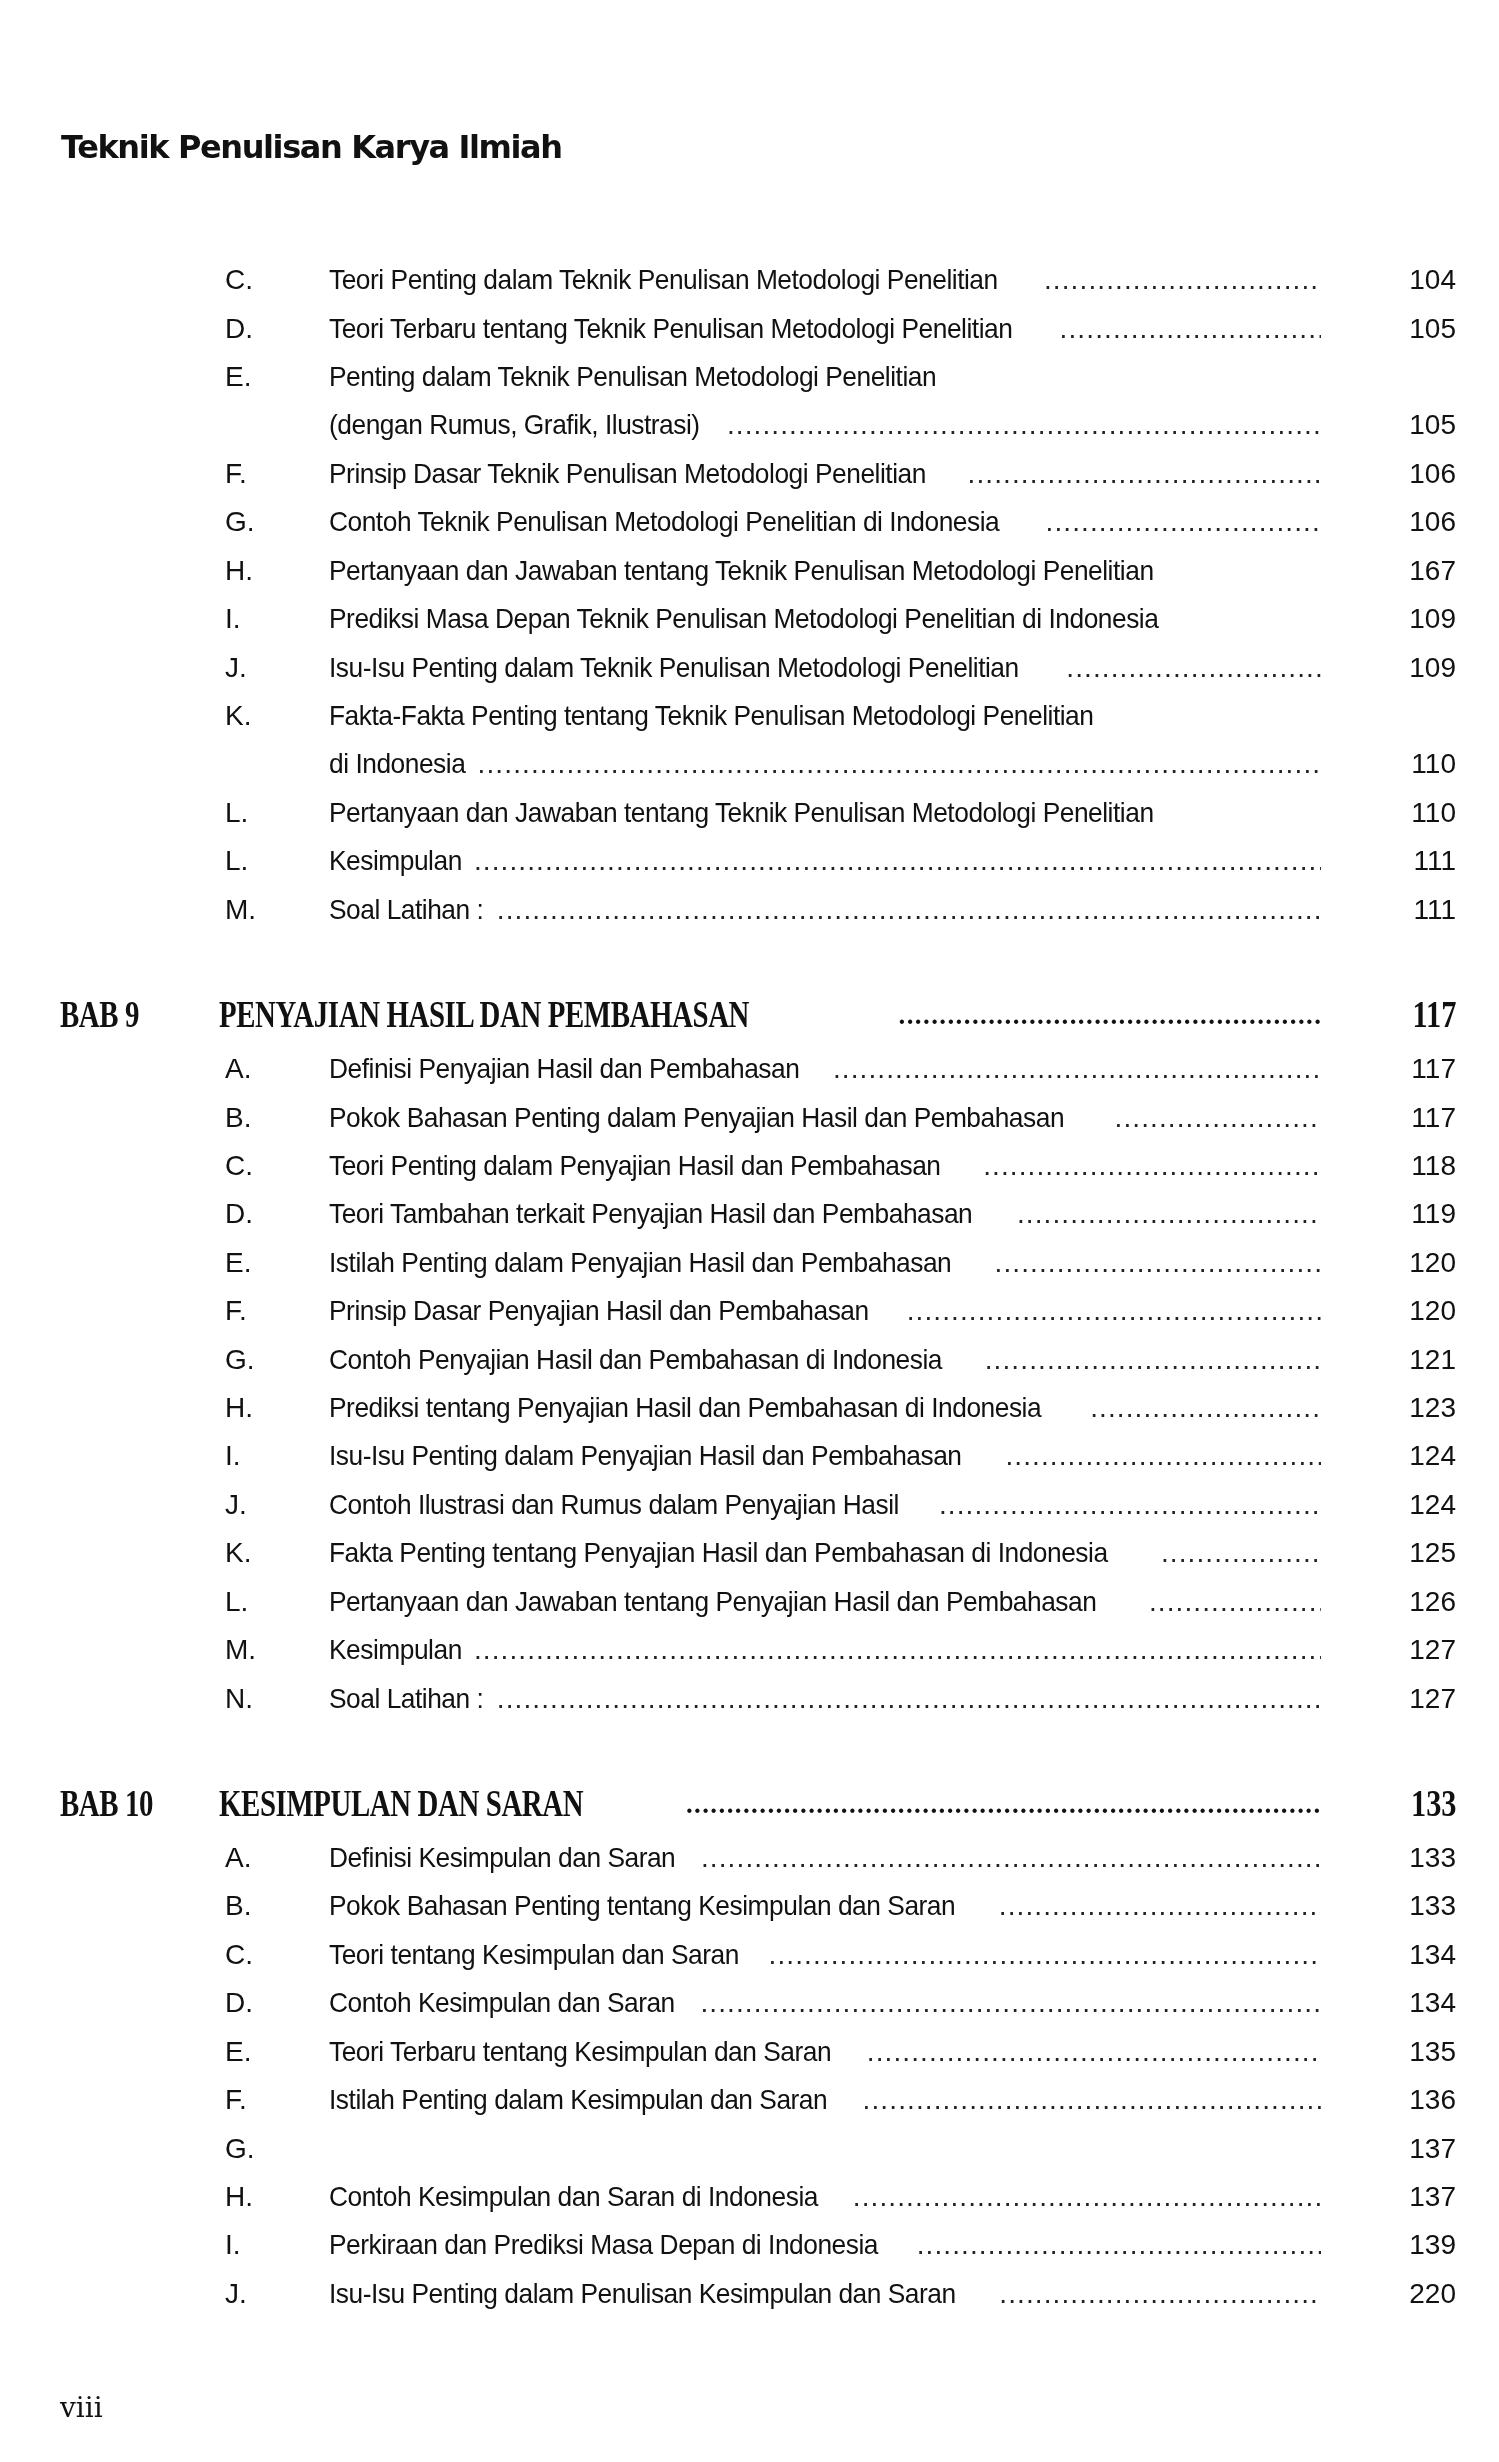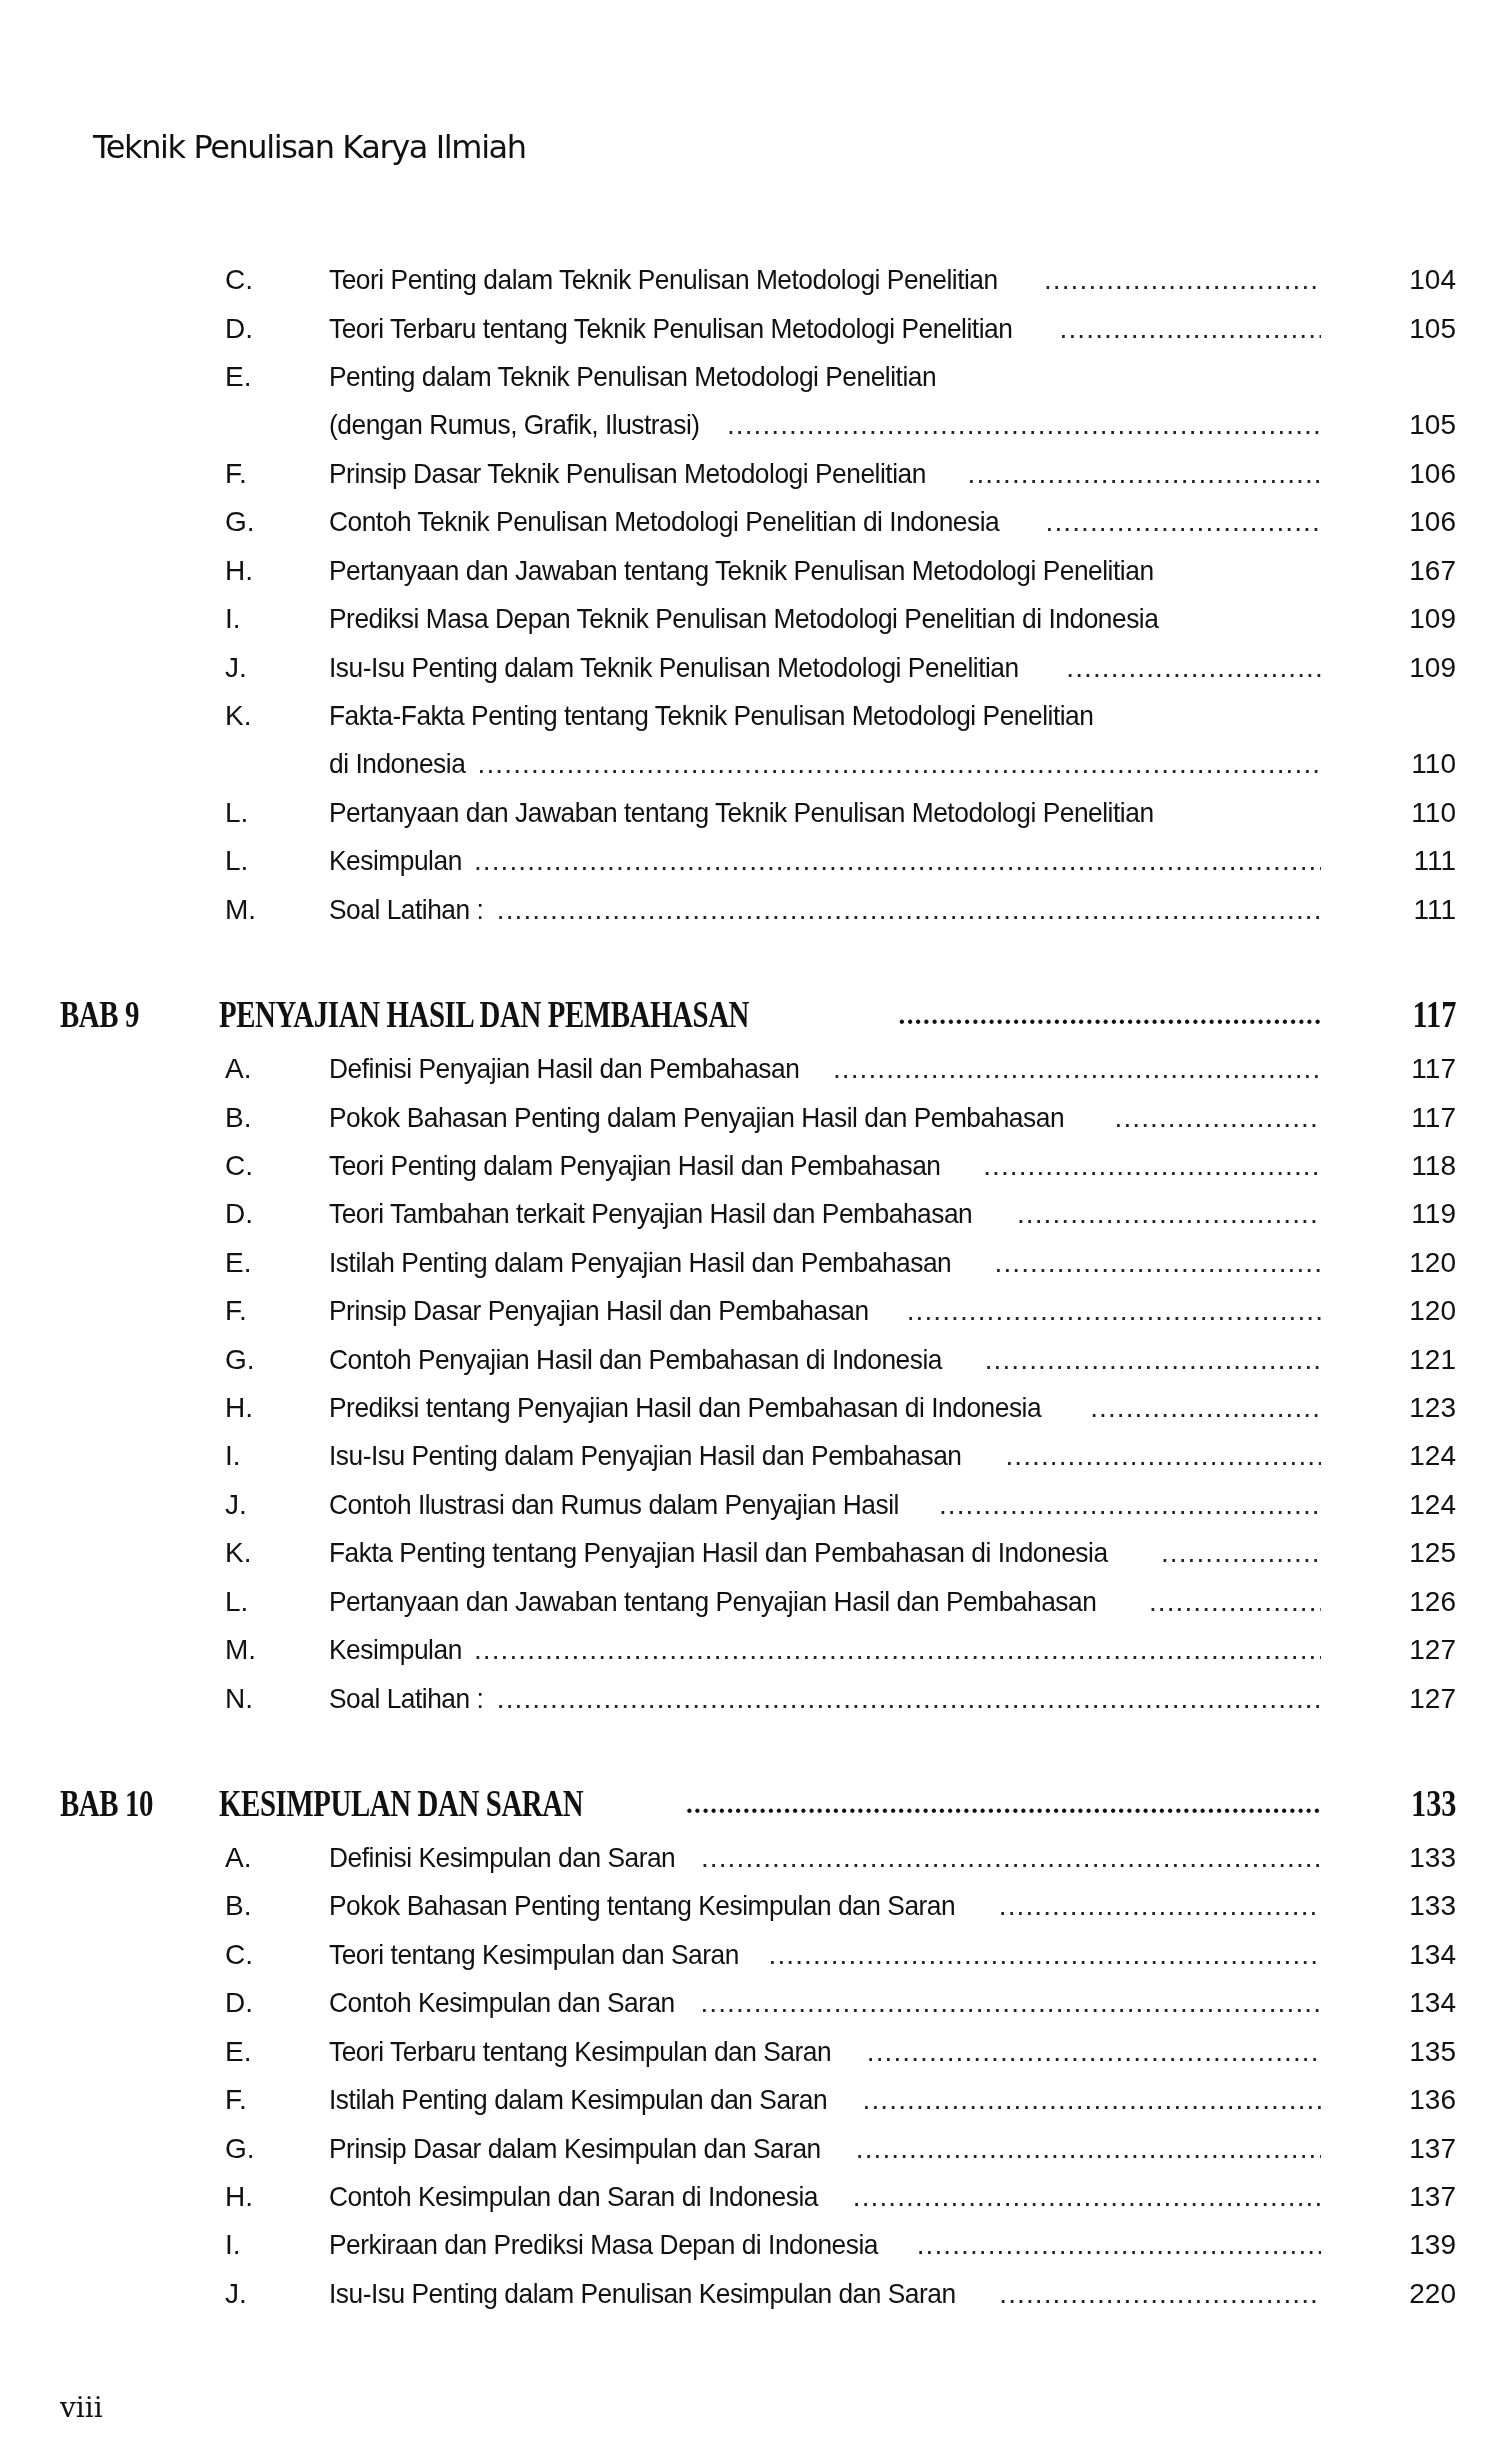--- a/index.html
+++ b/index.html
@@ -1,20 +1,20 @@
 <!DOCTYPE html>
 <html style="font-size:14.4px"><head>
 <meta charset="utf-8">
 <style>
   html, body { margin: 0; padding: 0; background: #ffffff; }
   body { width: 1499px; height: 2462px; position: relative; overflow: hidden; color: #111; }
   .running-header {
     position: absolute; left: 61px; top: 128px;
-    font-family: "DejaVu Sans", sans-serif; font-size: 32px; font-weight: 400;
-    letter-spacing: -1.4px; color: #111; margin-left: 32px;
+    font-family: "DejaVu Sans", sans-serif; font-size: 32px; font-weight: 700;
+    letter-spacing: -1.4px; color: #111;
   }
   .row {
     position: absolute; left: 0; width: 1499px; height: 49px;
     font-family: "Liberation Sans", sans-serif; font-size: 28px; line-height: 49px;
     transform-origin: left center;
   }
   .row .letter { position: absolute; left: 225px; top: 0; }
   .row .title-wrap {
     position: absolute; left: 329px; width: 992px; top: 0; height: 49px;
     display: flex; align-items: baseline; overflow: hidden; white-space: nowrap;
@@ -330,24 +330,20 @@
     <div class="row" style="top: 2075px;">
       <span class="letter">F.</span>
       <div class="title-wrap">
         <span class="title-text">Istilah Penting dalam Kesimpulan dan Saran </span>
         <span class="leader"></span>
       </div>
       <span class="page">136</span>
     </div>
     <div class="row" style="top: 2124px;">
       <span class="letter">G.</span>
-      <div class="title-wrap">
-        <span class="title-text">Prinsip Dasar dalam Kesimpulan dan Saran</span>
-        <span class="leader"></span>
-      </div>
       <span class="page">137</span>
     </div>
     <div class="row" style="top: 2172px;">
       <span class="letter">H.</span>
       <div class="title-wrap">
         <span class="title-text">Contoh Kesimpulan dan Saran di Indonesia </span>
         <span class="leader"></span>
       </div>
       <span class="page">137</span>
     </div>

